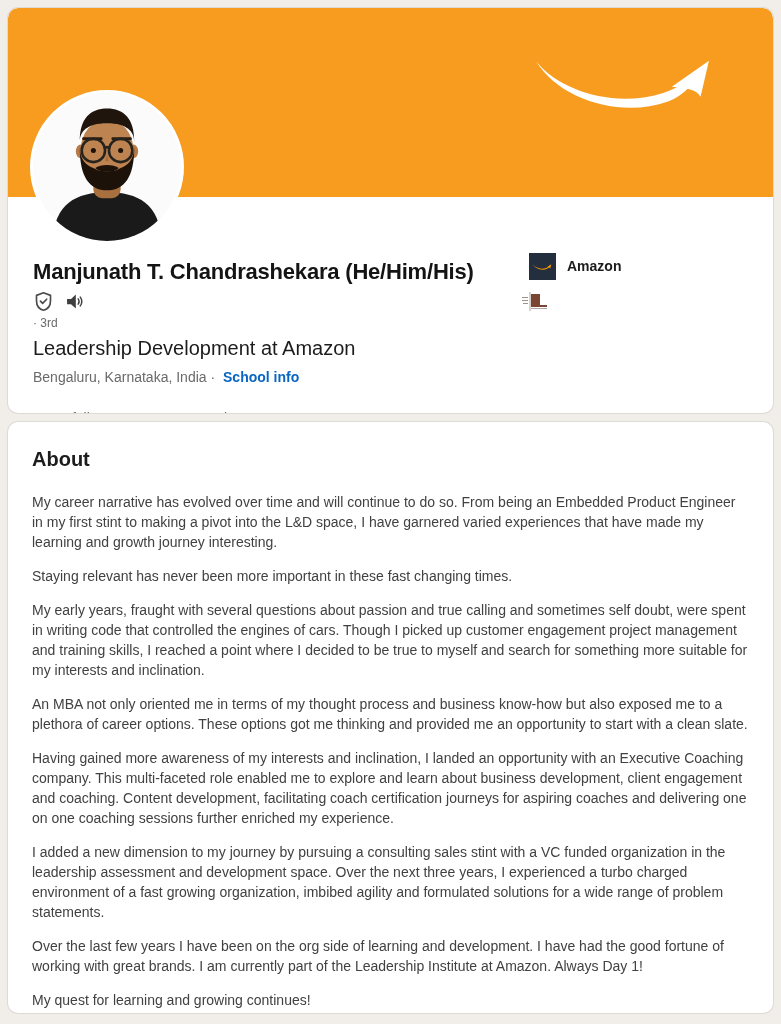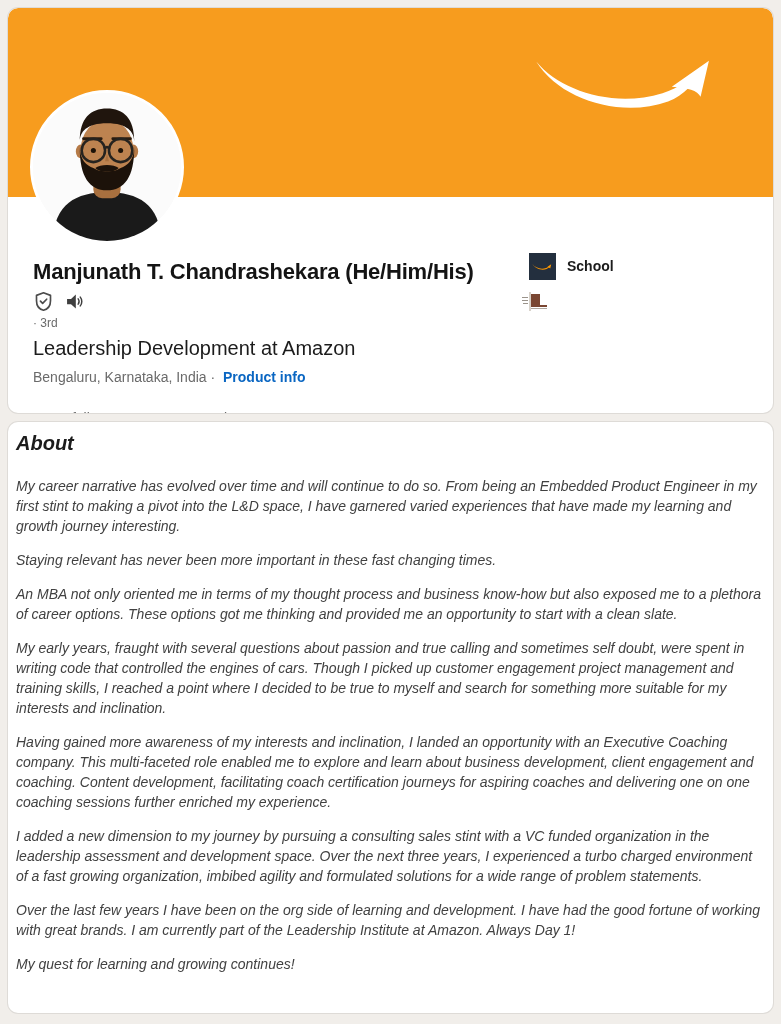--- a/index.html
+++ b/index.html
@@ -54,21 +54,21 @@
     background: #ffffff; border: 1px solid #d8d2ca;
   }
   .spjain-logo .block { position: absolute; left: 1px; top: 1px; width: 9px; height: 12px; background: #7a4632; }
   .spjain-logo .l1, .spjain-logo .l2, .spjain-logo .l3 { position: absolute; right: 2px; height: 1px; background: #9a938b; }
   .spjain-logo .l1 { top: 4px; width: 6px; }
   .spjain-logo .l2 { top: 7px; width: 6px; }
   .spjain-logo .l3 { top: 10px; width: 5px; }
   .spjain-logo .band { position: absolute; left: 1px; bottom: 3px; width: 16px; height: 2px; background: #7a4632; }
   .spjain-logo .base { position: absolute; left: 1px; bottom: 1px; width: 16px; height: 1px; background: #b0a89f; }
   
-  .about-card { top: 422px; height: 591px; padding: 8px; overflow: hidden; font-style: italic; }
+  .about-card { top: 422px; height: 591px; padding: 24px; overflow: hidden; }
   .about-title { font-size: 20px; line-height: 26px; font-weight: 700; color: #1c1c1c; margin-bottom: 20px; }
   .about-text p { font-size: 14px; line-height: 20px; color: #414141; }
   .about-text p + p { margin-top: 14px; }
 </style>
 </head>
 <body>
 
 <div class="page">
 
   <section class="card profile-card">
@@ -120,21 +120,21 @@
           </svg>
         </span>
       </div>
 
       <div class="degree">· 3rd</div>
       <div class="headline">Leadership Development at Amazon</div>
 
       <div class="location-row">
         <span>Bengaluru, Karnataka, India</span>
         <span>·</span>
-        <a class="contact-link">Product info</a>
+        <a class="contact-link">School info</a>
       </div>
 
       <div class="followers-row">
         <span class="num">3,998</span>
         <span>followers</span>
         <span>·</span>
         <span class="num">500+</span>
         <span>connections</span>
       </div>
     </div>
@@ -142,40 +142,40 @@
     <div class="entities">
       <div class="entity">
         <span class="logo-box">
           <span class="amazon-logo">
             <svg viewBox="0 0 210 70" aria-hidden="true">
               <path fill="#ff9900" d="M4 6 C30 44 88 62 140 46 C158 40 172 30 182 16 C176 34 163 48 146 55 C96 74 30 52 4 6 Z"></path>
               <path fill="#ff9900" d="M150 38 L192 8 L182 50 C178 43 167 39 150 38 Z"></path>
             </svg>
           </span>
         </span>
-        <span class="entity-label">School</span>
+        <span class="entity-label">Amazon</span>
       </div>
       <div class="entity">
         <span class="logo-box">
           <span class="spjain-logo">
             <span class="block"></span><span class="l1"></span><span class="l2"></span><span class="l3"></span>
             <span class="band"></span><span class="base"></span>
           </span>
         </span>
       </div>
     </div>
   </section>
 
   <section class="card about-card">
     <h2 class="about-title">About</h2>
     <div class="about-text">
       <p>My career narrative has evolved over time and will continue to do so. From being an Embedded Product Engineer in my first stint to making a pivot into the L&amp;D space, I have garnered varied experiences that have made my learning and growth journey interesting.</p>
       <p>Staying relevant has never been more important in these fast changing times.</p>
+      <p>My early years, fraught with several questions about passion and true calling and sometimes self doubt, were spent in writing code that controlled the engines of cars. Though I picked up customer engagement project management and training skills, I reached a point where I decided to be true to myself and search for something more suitable for my interests and inclination.</p>
       <p>An MBA not only oriented me in terms of my thought process and business know-how but also exposed me to a plethora of career options. These options got me thinking and provided me an opportunity to start with a clean slate.</p>
-      <p>My early years, fraught with several questions about passion and true calling and sometimes self doubt, were spent in writing code that controlled the engines of cars. Though I picked up customer engagement project management and training skills, I reached a point where I decided to be true to myself and search for something more suitable for my interests and inclination.</p>
       <p>Having gained more awareness of my interests and inclination, I landed an opportunity with an Executive Coaching company. This multi-faceted role enabled me to explore and learn about business development, client engagement and coaching. Content development, facilitating coach certification journeys for aspiring coaches and delivering one on one coaching sessions further enriched my experience.</p>
       <p>I added a new dimension to my journey by pursuing a consulting sales stint with a VC funded organization in the leadership assessment and development space. Over the next three years, I experienced a turbo charged environment of a fast growing organization, imbibed agility and formulated solutions for a wide range of problem statements.</p>
       <p>Over the last few years I have been on the org side of learning and development. I have had the good fortune of working with great brands. I am currently part of the Leadership Institute at Amazon. Always Day 1!</p>
       <p>My quest for learning and growing continues!</p>
     </div>
   </section>
 
 </div>
 
 </body></html>

